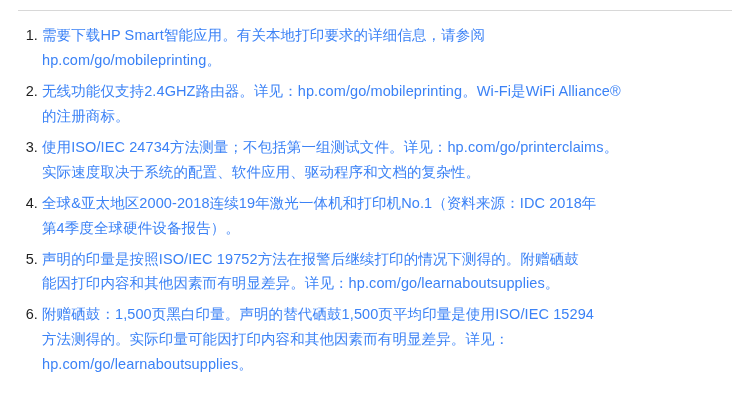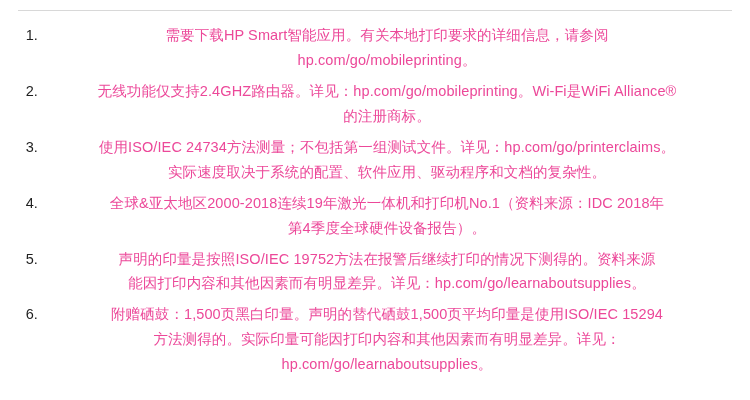--- a/index.html
+++ b/index.html
@@ -33,23 +33,22 @@
     padding: 12px 0 0 0;
     counter-reset: note;
   }
   ol.notes > li {
     position: relative;
     counter-increment: note;
     padding-left: 24px;
     margin-bottom: 6px;
     font-size: 14.5px;
     line-height: 1.72;
-    color: #ec4899;
+    color: #3b82f6;
     letter-spacing: 0.1px;
-    text-align: center;
   }
   ol.notes > li::before {
     content: counter(note) ".";
     position: absolute;
     left: 0;
     top: 0;
     width: 20px;
     text-align: right;
     font-size: 14.5px;
     line-height: 1.72;
@@ -78,21 +77,21 @@
     </li>
     <li>
       <span class="note-text">使用ISO/IEC 24734方法测量；不包括第一组测试文件。详见：hp.com/go/printerclaims。
 实际速度取决于系统的配置、软件应用、驱动程序和文档的复杂性。</span>
     </li>
     <li>
       <span class="note-text">全球&amp;亚太地区2000-2018连续19年激光一体机和打印机No.1（资料来源：IDC 2018年
 第4季度全球硬件设备报告）。</span>
     </li>
     <li>
-      <span class="note-text">声明的印量是按照ISO/IEC 19752方法在报警后继续打印的情况下测得的。资料来源
+      <span class="note-text">声明的印量是按照ISO/IEC 19752方法在报警后继续打印的情况下测得的。附赠硒鼓
 能因打印内容和其他因素而有明显差异。详见：hp.com/go/learnaboutsupplies。</span>
     </li>
     <li>
       <span class="note-text">附赠硒鼓：1,500页黑白印量。声明的替代硒鼓1,500页平均印量是使用ISO/IEC 15294
 方法测得的。实际印量可能因打印内容和其他因素而有明显差异。详见：
 hp.com/go/learnaboutsupplies。</span>
     </li>
   </ol>
 
 </div>

